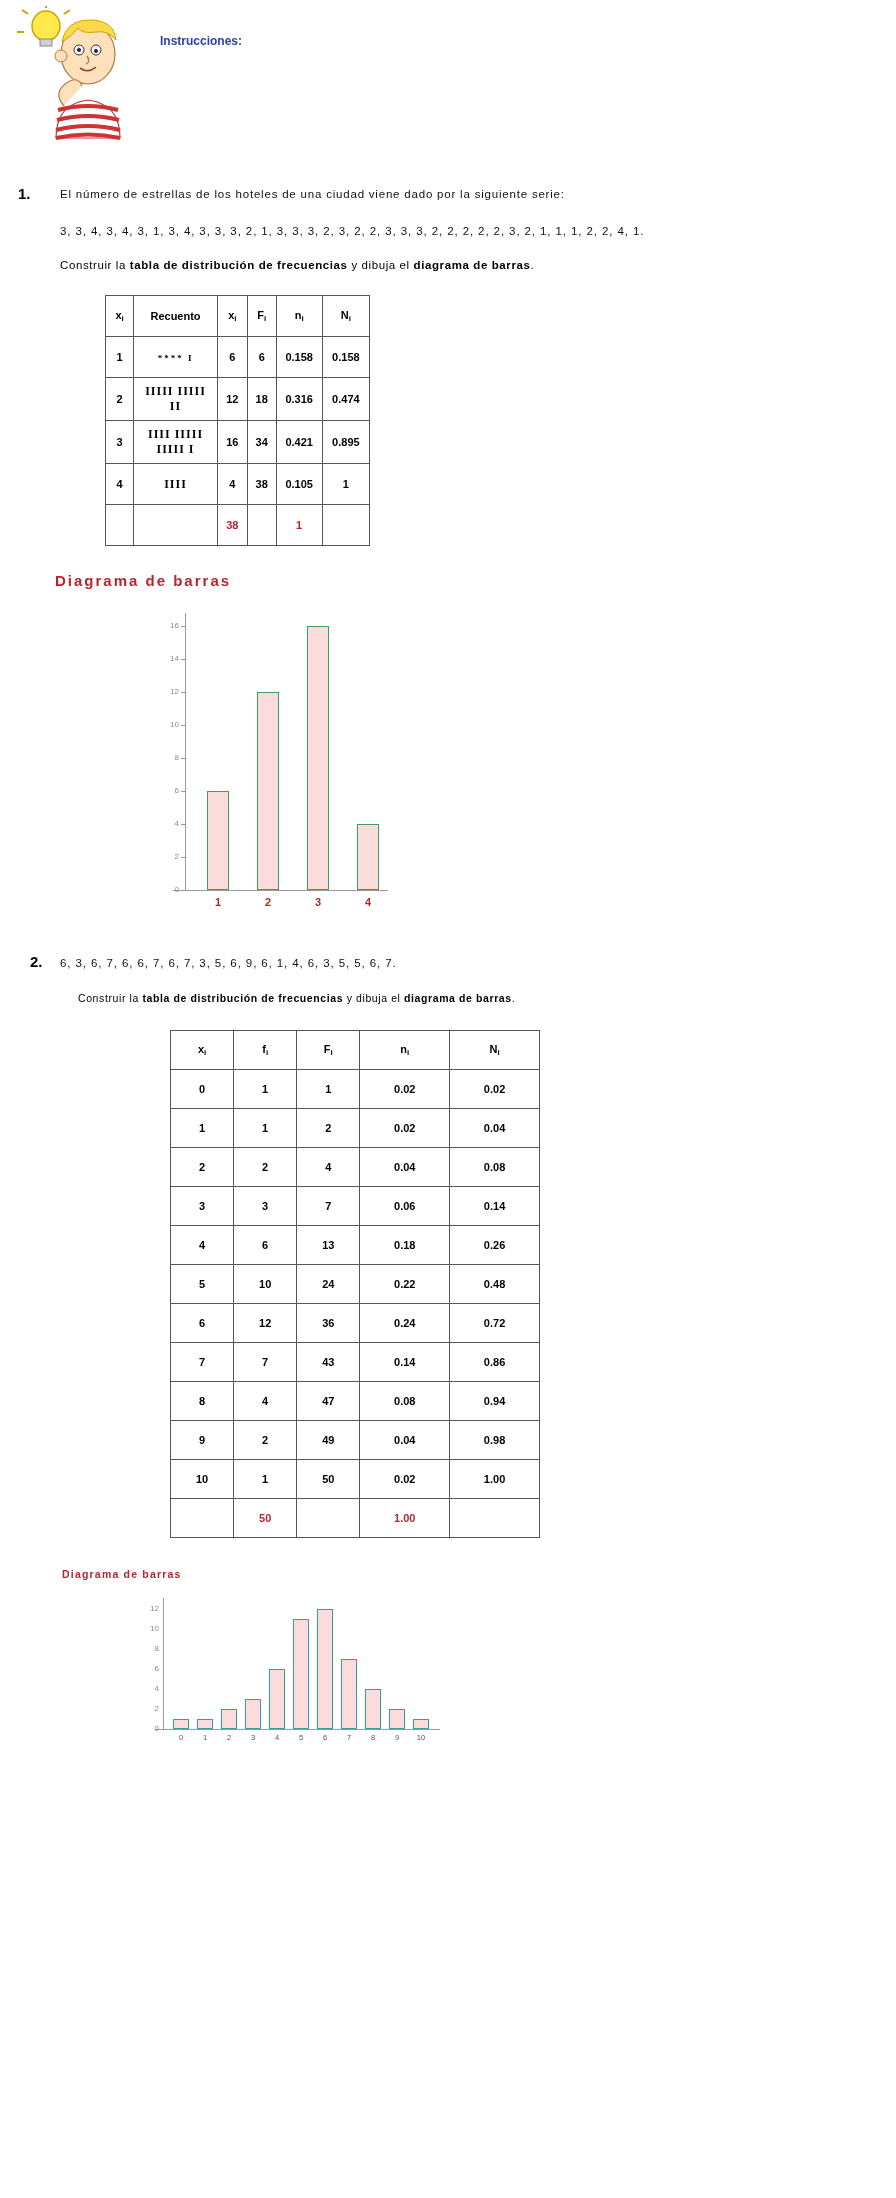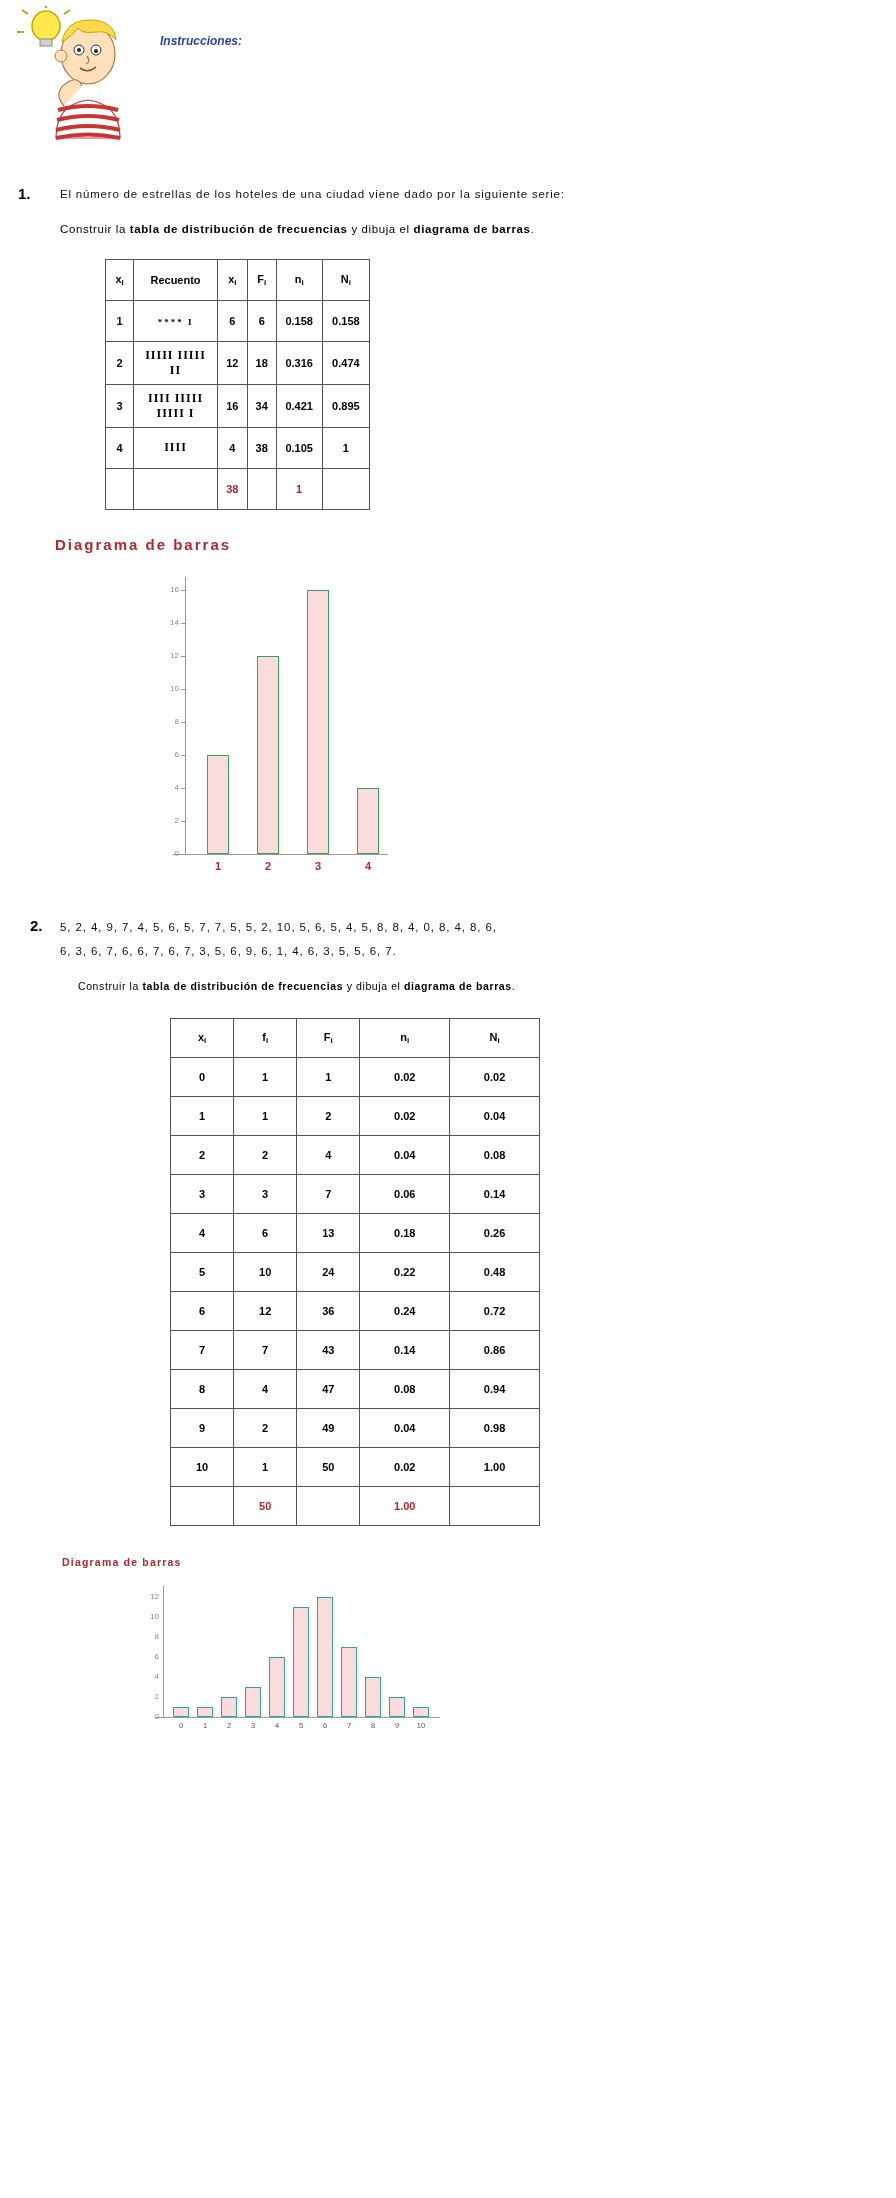--- a/index.html
+++ b/index.html
@@ -26,21 +26,20 @@
     left: 16px;
     top: 6px;
     width: 120px;
     height: 135px;
   }
   .instructions-text {
     position: absolute;
     left: 160px;
     top: 34px;
     width: 560px;
-    font-style: italic;
   }
   .instructions-title {
     color: #2b3fae;
     font-weight: bold;
     font-size: 12px;
     margin-bottom: 10px;
   }
   .instructions-body {
     color: #2b3fae;
     font-weight: bold;
@@ -195,20 +194,21 @@
   </div>
   <div class="instructions-text">
     <div class="instructions-title">Instrucciones:</div>
   </div>
 </div>
 
 <div style="position:relative; margin-top:22px;">
   <div class="ex-number" style="left:18px; top:0;">1.</div>
   <div class="ex-body">
     <div class="statement">El número de estrellas de los hoteles de una ciudad viene dado por la siguiente serie:</div>
+    <div class="series">3, 3, 4, 3, 4, 3, 1, 3, 4, 3, 3, 3, 2, 1, 3, 3, 3, 2, 3, 2, 2, 3, 3, 3, 2, 2, 2, 2, 2, 3, 2, 1, 1, 1, 2, 2, 4, 1.</div>
     <div class="instruction-line">
       <span>Construir la </span><b>tabla de distribución de frecuencias</b><span> y dibuja el </span><b>diagrama de barras</b><span>.</span>
     </div>
 
     <div class="table1-wrap">
       <table class="freq t1">
         <tbody>
             <tr class="hdr">
           <td style="width:28px"><span>x</span><span class="sub">i</span></td>
           <td style="width:95px">Recuento</td>
@@ -297,21 +297,20 @@
     <div class="xlabel1" style="left:43px; top:283px;">1</div>
     <div class="xlabel1" style="left:93px; top:283px;">2</div>
     <div class="xlabel1" style="left:143px; top:283px;">3</div>
     <div class="xlabel1" style="left:193px; top:283px;">4</div>
   </div>
 </div>
 
 <div style="position:relative; margin-top:40px;">
   <div class="ex-number" style="left:30px; top:0;">2.</div>
   <div class="ex-body">
-    <div class="series">5, 2, 4, 9, 7, 4, 5, 6, 5, 7, 7, 5, 5, 2, 10, 5, 6, 5, 4, 5, 8, 8, 4, 0, 8, 4, 8, 6,</div>
     <div class="series" style="margin-top:4px;">6, 3, 6, 7, 6, 6, 7, 6, 7, 3, 5, 6, 9, 6, 1, 4, 6, 3, 5, 5, 6, 7.</div>
     <div class="instruction-line" style="margin-left:18px; font-size:10.5px;">
       <span>Construir la </span><b>tabla de distribución de frecuencias</b><span> y dibuja el </span><b>diagrama de barras</b><span>.</span>
     </div>
 
     <div class="table2-wrap">
       <table class="freq t2">
         <tbody>
             <tr class="hdr">
           <td style="width:62px"><span>x</span><span class="sub">i</span></td>

